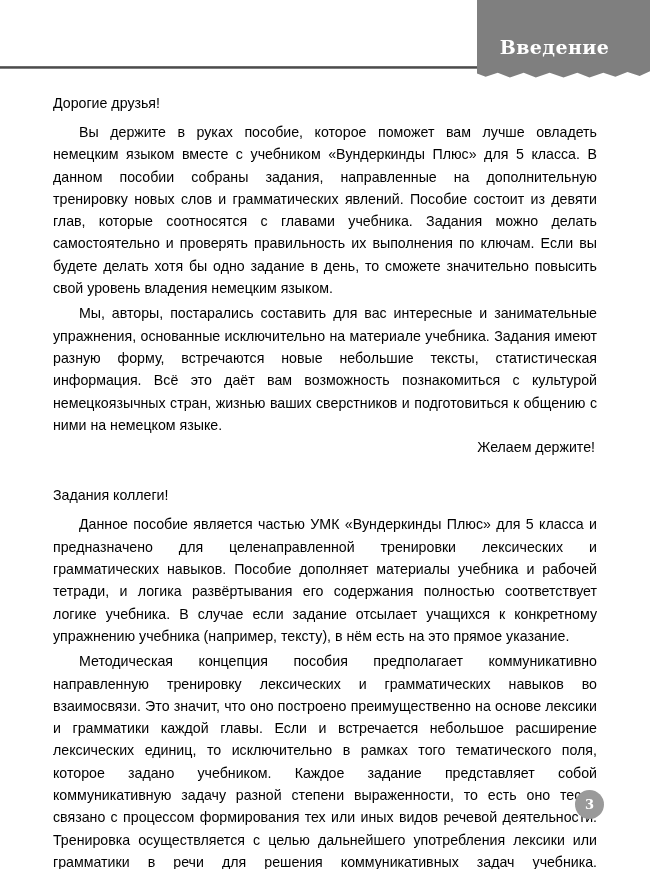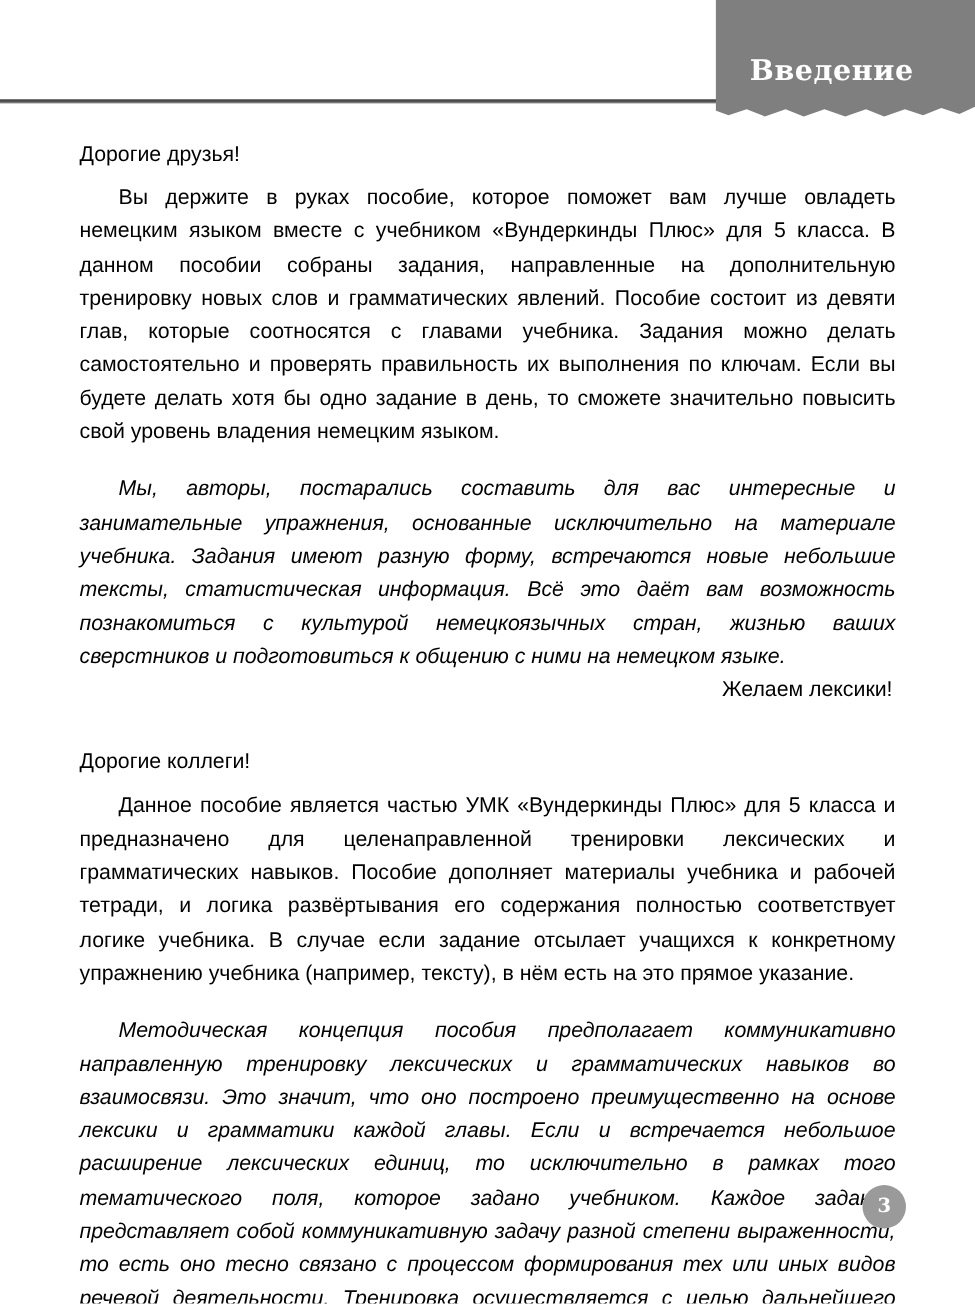--- a/index.html
+++ b/index.html
@@ -106,22 +106,21 @@
     text-align: justify;
     text-justify: inter-word;
     font-size: 14.2px;
     line-height: 22.3px;
     margin: 0;
     text-indent: 26px;
     hyphens: manual;
   }
 
   .para + .para {
-    margin-top: 16px;
-    font-style: italic;
+    margin-top: 3px;
   }
 
   .signoff {
     text-align: right;
     font-size: 14.2px;
     line-height: 22.3px;
     margin: 0;
     padding-right: 2px;
   }
   .spacer-md { height: 26px; }
@@ -158,25 +157,25 @@
   </div>
 
   <div class="content">
 
     <p class="heading-centered">Дорогие друзья!</p>
 
     <p class="para">Вы держите в руках пособие, которое поможет вам лучше овладеть немецким языком вместе с учебником «Вундеркинды Плюс» для 5 класса. В данном пособии собраны задания, направленные на дополнительную тренировку новых слов и грамматических явлений. Пособие состоит из девяти глав, которые соотносятся с главами учебника. Задания можно делать самостоятельно и проверять правильность их выполнения по ключам. Если вы будете делать хотя бы одно задание в день, то сможете значительно повысить свой уровень владения немецким языком.</p>
 
     <p class="para">Мы, авторы, постарались составить для вас интересные и занимательные упражнения, основанные исключительно на материале учебника. Задания имеют разную форму, встречаются новые небольшие тексты, статистическая информация. Всё это даёт вам возможность познакомиться с культурой немецкоязычных стран, жизнью ваших сверстников и подготовиться к общению с ними на немецком языке.</p>
 
-    <p class="signoff">Желаем лексики!</p>
+    <p class="signoff">Желаем держите!</p>
 
     <div class="spacer-md"></div>
 
-    <p class="heading-centered">Дорогие коллеги!</p>
+    <p class="heading-centered">Задания коллеги!</p>
 
     <p class="para">Данное пособие является частью УМК «Вундеркинды Плюс» для 5 класса и предназначено для целенаправленной тренировки лексических и грамматических навыков. Пособие дополняет материалы учебника и рабочей тетради, и логика развёртывания его содержания полностью соответствует логике учебника. В случае если задание отсылает учащихся к конкретному упражнению учебника (например, тексту), в нём есть на это прямое указание.</p>
 
     <p class="para">Методическая концепция пособия предполагает коммуникативно направленную тренировку лексических и грамматических навыков во взаимосвязи. Это значит, что оно построено преимущественно на основе лексики и грамматики каждой главы. Если и встречается небольшое расширение лексических единиц, то исключительно в рамках того тематического поля, которое задано учебником. Каждое задание представляет собой коммуникативную задачу разной степени выраженности, то есть оно тесно связано с процессом формирования тех или иных видов речевой деятельности. Тренировка осуществляется с целью дальнейшего употребления лексики или грамматики в речи для решения коммуникативных задач учебника. Дополнительные задания к текстам учебника предполагают</p>
 
   </div>
 
   <div class="page-number">3</div>
 
 </div>

